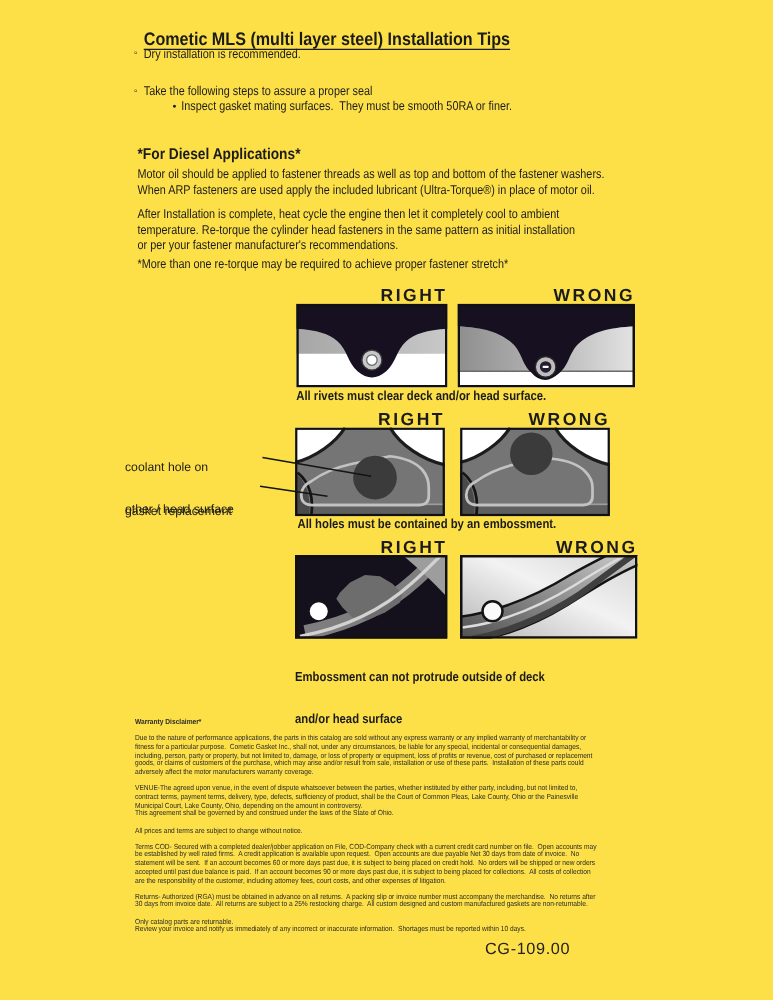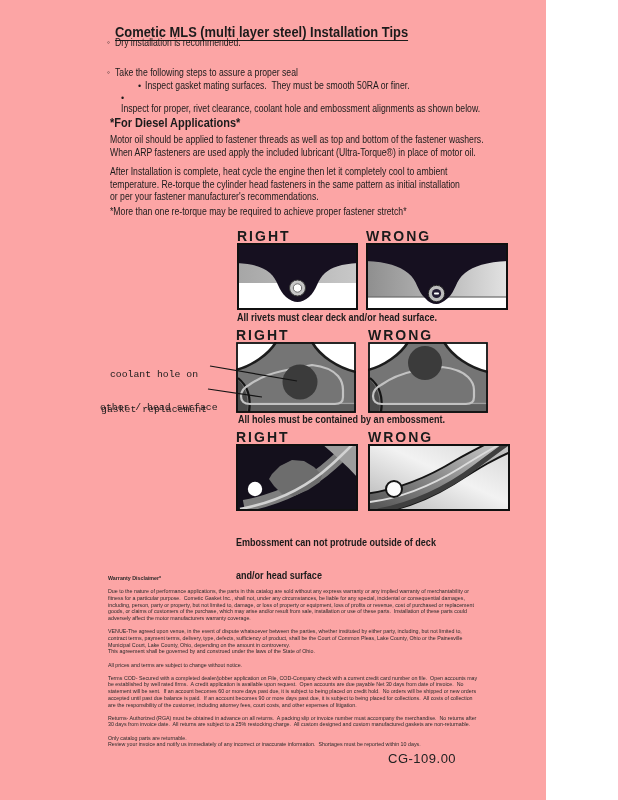--- a/index.html
+++ b/index.html
@@ -1,52 +1,51 @@
 <!DOCTYPE html>
 <html><head>
 <meta charset="utf-8">
 <style>
   html,body{margin:0;padding:0;background:#fff;}
-  .page{position:relative;width:546px;height:800px;background:#fca5a5;overflow:hidden;
+  .page{position:relative;width:618px;height:800px;background:#fde047;overflow:hidden;
         font-family:"Liberation Sans", sans-serif;color:#1b1b1b;}
   .abs{position:absolute;}
   .cond{transform:scaleX(0.85);transform-origin:0 0;display:inline-block;white-space:pre;}
   .condb{transform:scaleX(0.85);transform-origin:0 0;}
   .title{left:115px;top:24px;font-size:14.5px;font-weight:bold;transform:scaleX(0.89);
          transform-origin:0 0;white-space:pre;text-decoration:underline;text-underline-offset:3px;}
   .brow{left:107px;height:12px;font-size:10.2px;}
   .bm{display:inline-block;width:8px;font-size:8.5px;vertical-align:1px;color:#1b1b1b;}
   .bmdot{display:inline-block;width:7px;font-size:9px;vertical-align:0px;}
   .h2{left:110px;top:116px;font-size:12.5px;font-weight:bold;transform:scaleX(0.88);
       transform-origin:0 0;white-space:pre;}
   .para{font-size:10.2px;line-height:12.6px;}
   .para .ln{white-space:pre;}
-  .dghead{font-size:14px;font-weight:bold;letter-spacing:2px;text-align:left;white-space:pre;}
+  .dghead{font-size:14px;font-weight:bold;letter-spacing:2px;text-align:right;white-space:pre;}
   .caption{font-size:10.4px;font-weight:bold;transform:scaleX(0.87);transform-origin:0 0;white-space:pre;}
-  .calabel{font-size:9.8px;text-align:center;white-space:pre;line-height:11px;font-family:Liberation Mono, monospace;}
+  .calabel{font-size:9.8px;text-align:left;white-space:pre;line-height:11px;}
   .fine{left:108px;top:575px;font-size:5.9px;line-height:6.7px;color:#2a2a2a;
         transform:scaleX(0.9);transform-origin:0 0;width:470px;}
   .fine .fph{font-weight:bold;margin-bottom:6.5px;}
   .fine .blk{margin-bottom:6.5px;}
   .fine .fln{white-space:pre;}
   .pagecode{left:388px;top:751px;font-size:13px;letter-spacing:0.5px;color:#222;white-space:pre;}
   svg{display:block;}
   .overlay{pointer-events:none;z-index:5;}
 </style>
 </head>
 <body>
 
 <div class="page">
 
   <div class="abs title">Cometic MLS (multi layer steel) Installation Tips</div>
 
   <div class="abs brow" style="top:37px"><span class="bm">◦</span><span class="cond">Dry installation is recommended.</span></div>
   <div class="abs brow" style="top:67px"><span class="bm">◦</span><span class="cond">Take the following steps to assure a proper seal</span></div>
   <div class="abs brow" style="top:79.5px;left:138px"><span class="bmdot">•</span><span class="cond">Inspect gasket mating surfaces.  They must be smooth 50RA or finer.</span></div>
-  <div class="abs brow" style="top:92px;left:121px"><span class="bmdot">•</span><span class="cond">Inspect for proper, rivet clearance, coolant hole and embossment alignments as shown below.</span></div>
 
   <div class="abs h2">*For Diesel Applications*</div>
   <div class="abs para condb" style="left:110px;top:134px">
     <div class="ln">Motor oil should be applied to fastener threads as well as top and bottom of the fastener washers.</div>
     <div class="ln">When ARP fasteners are used apply the included lubricant (Ultra-Torque®) in place of motor oil.</div>
   </div>
   <div class="abs para condb" style="left:110px;top:166px">
     <div class="ln">After Installation is complete, heat cycle the engine then let it completely cool to ambient</div>
     <div class="ln">temperature. Re-torque the cylinder head fasteners in the same pattern as initial installation</div>
     <div class="ln">or per your fastener manufacturer's recommendations.</div>

